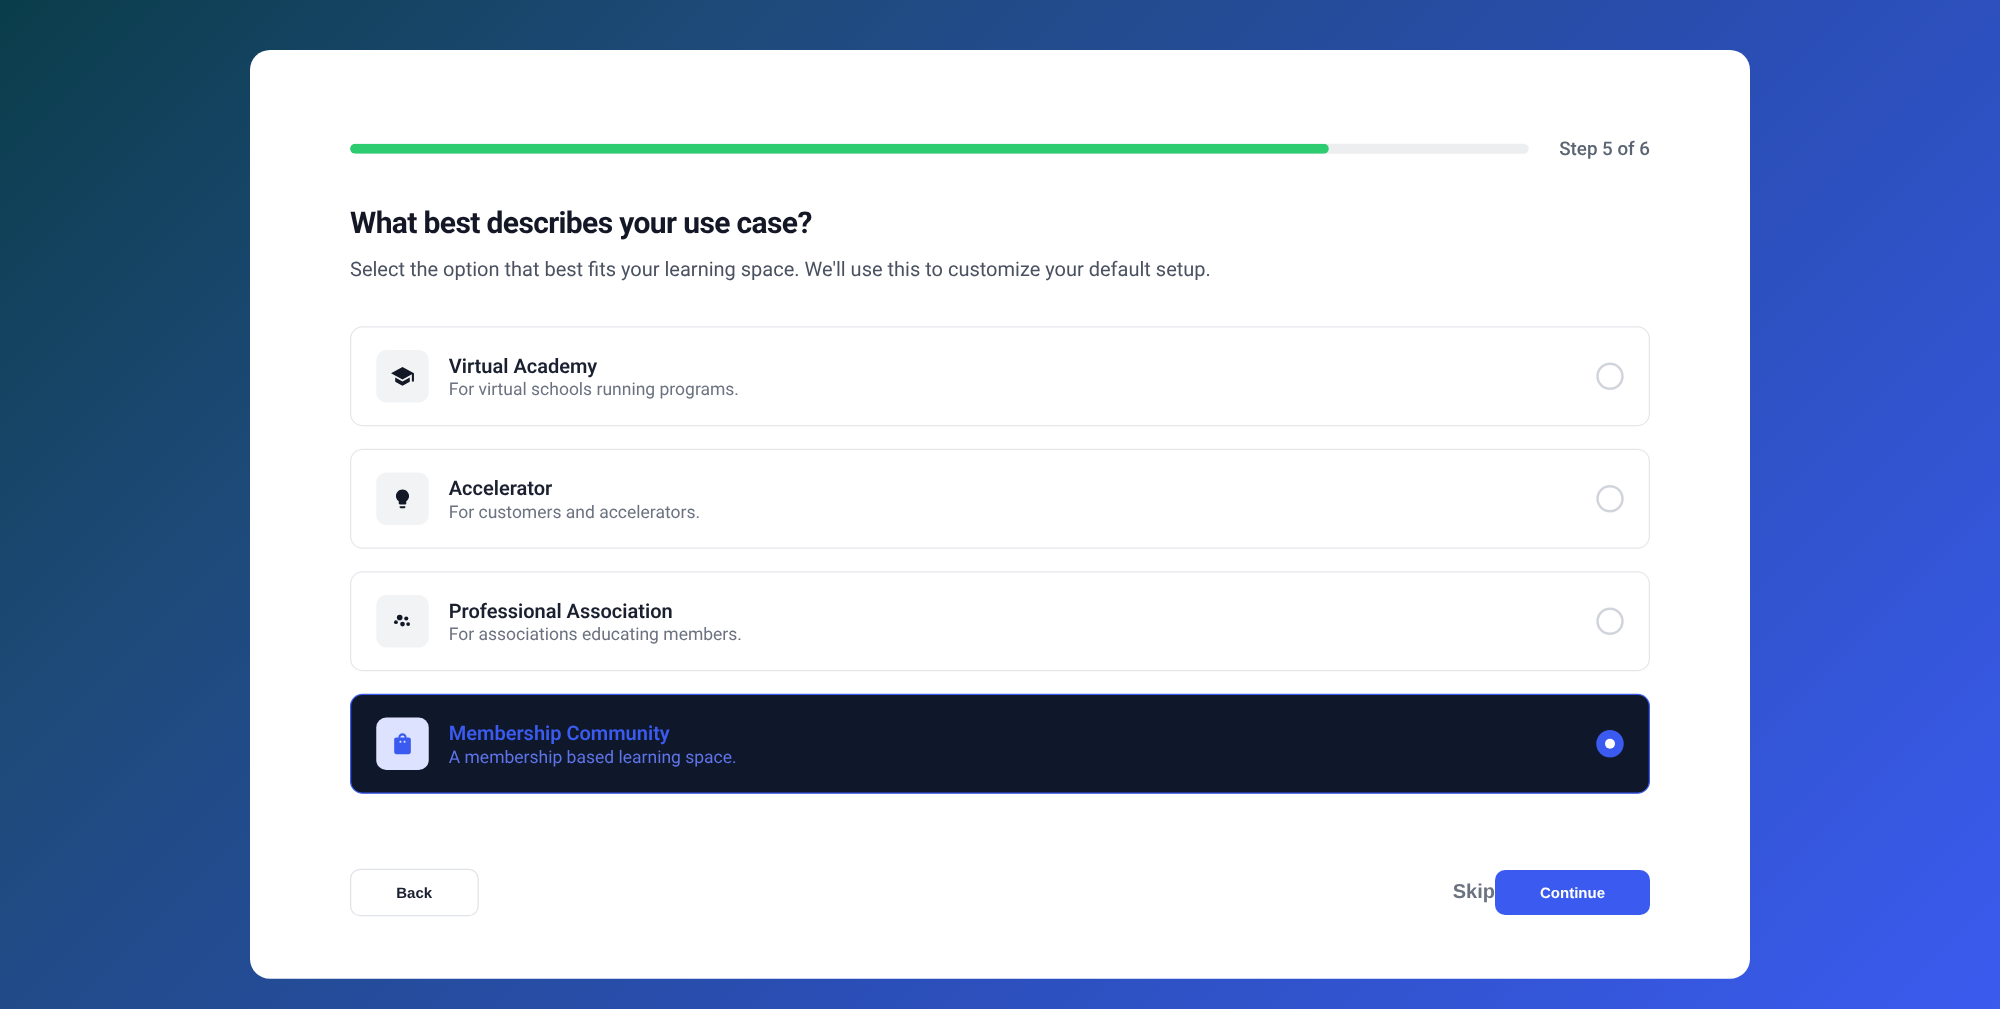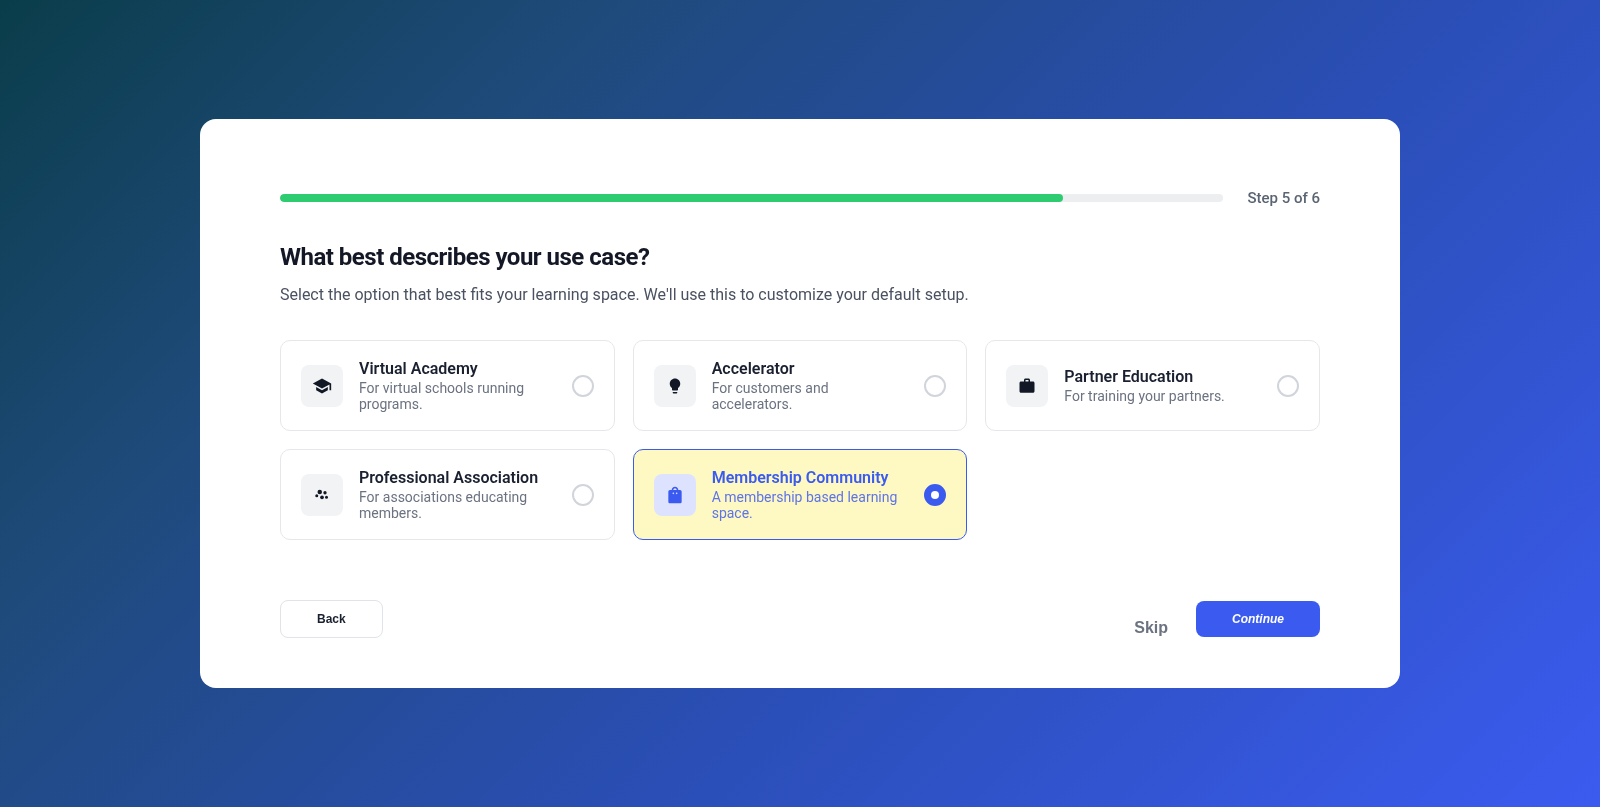--- a/index.html
+++ b/index.html
@@ -53,37 +53,37 @@
       margin-bottom: 14px;
       letter-spacing: -0.5px;
     }
     .subheading {
       font-size: 16px;
       color: #4a5160;
       margin-bottom: 36px;
     }
     .options-grid {
       display: grid;
-      grid-template-columns: 1fr 1fr 1fr;
+      grid-template-columns: 1fr;
       gap: 18px;
       margin-bottom: 60px;
     }
     .option-card {
       display: flex;
       align-items: center;
       gap: 16px;
       padding: 18px 20px;
       border: 1.5px solid #e5e7eb;
       border-radius: 10px;
       cursor: pointer;
       background: #fff;
     }
     .option-card.selected {
       border-color: #3b5bf0;
-      background: #fef9c3;
+      background: #0f172a;
     }
     .icon-tile {
       width: 42px;
       height: 42px;
       border-radius: 8px;
       background: #f1f3f5;
       display: flex;
       align-items: center;
       justify-content: center;
       flex-shrink: 0;
@@ -133,22 +133,21 @@
       background: #fff;
       border-radius: 50%;
     }
     .footer {
       display: flex;
       align-items: center;
       justify-content: space-between;
     }
     .footer-right {
       display: flex;
-      align-items: flex-end;
-      gap: 28px;
+      align-items: center;
     }
     .btn {
       padding: 11px 36px;
       border-radius: 8px;
       font-size: 12px;
       font-weight: 600;
       cursor: pointer;
       border: none;
     }
     .btn-back {
@@ -160,21 +159,20 @@
       background: transparent;
       color: #6b7280;
       font-weight: 600;
       font-size: 16px;
       cursor: pointer;
       border: none;
     }
     .btn-continue {
       background: #3b5bf0;
       color: #fff;
-      font-style: italic;
     }
     svg {
       display: block;
     }
   </style>
 </head>
 <body>
 
 <div class="modal">
 
@@ -210,32 +208,20 @@
             <path d="M9 21c0 .55.45 1 1 1h4c.55 0 1-.45 1-1v-1H9v1zm3-19C8.14 2 5 5.14 5 9c0 2.38 1.19 4.47 3 5.74V17c0 .55.45 1 1 1h6c.55 0 1-.45 1-1v-2.26c1.81-1.27 3-3.36 3-5.74 0-3.86-3.14-7-7-7z"></path>
           </svg>
       </div>
       <div class="option-text">
         <div class="option-title">Accelerator</div>
         <div class="option-desc">For customers and accelerators.</div>
       </div>
       <div class="radio"></div>
     </div>
 
-    <div class="option-card">
-      <div class="icon-tile">
-        <svg width="20" height="18" viewBox="0 0 24 24" fill="#131826">
-            <path d="M20 6h-4V4c0-1.1-.9-2-2-2h-4c-1.1 0-2 .9-2 2v2H4c-1.1 0-2 .9-2 2v11c0 1.1.9 2 2 2h16c1.1 0 2-.9 2-2V8c0-1.1-.9-2-2-2zM10 4h4v2h-4V4z"></path>
-          </svg>
-      </div>
-      <div class="option-text">
-        <div class="option-title">Partner Education</div>
-        <div class="option-desc">For training your partners.</div>
-      </div>
-      <div class="radio"></div>
-    </div>
 
     <div class="option-card">
       <div class="icon-tile">
         <svg width="22" height="18" viewBox="0 0 24 24" fill="#131826">
             <circle cx="9" cy="8" r="3"></circle>
             <circle cx="16" cy="9" r="2.2"></circle>
             <circle cx="5" cy="13" r="2"></circle>
             <circle cx="12" cy="15" r="2.5"></circle>
             <circle cx="18" cy="15" r="2"></circle>
           </svg>

